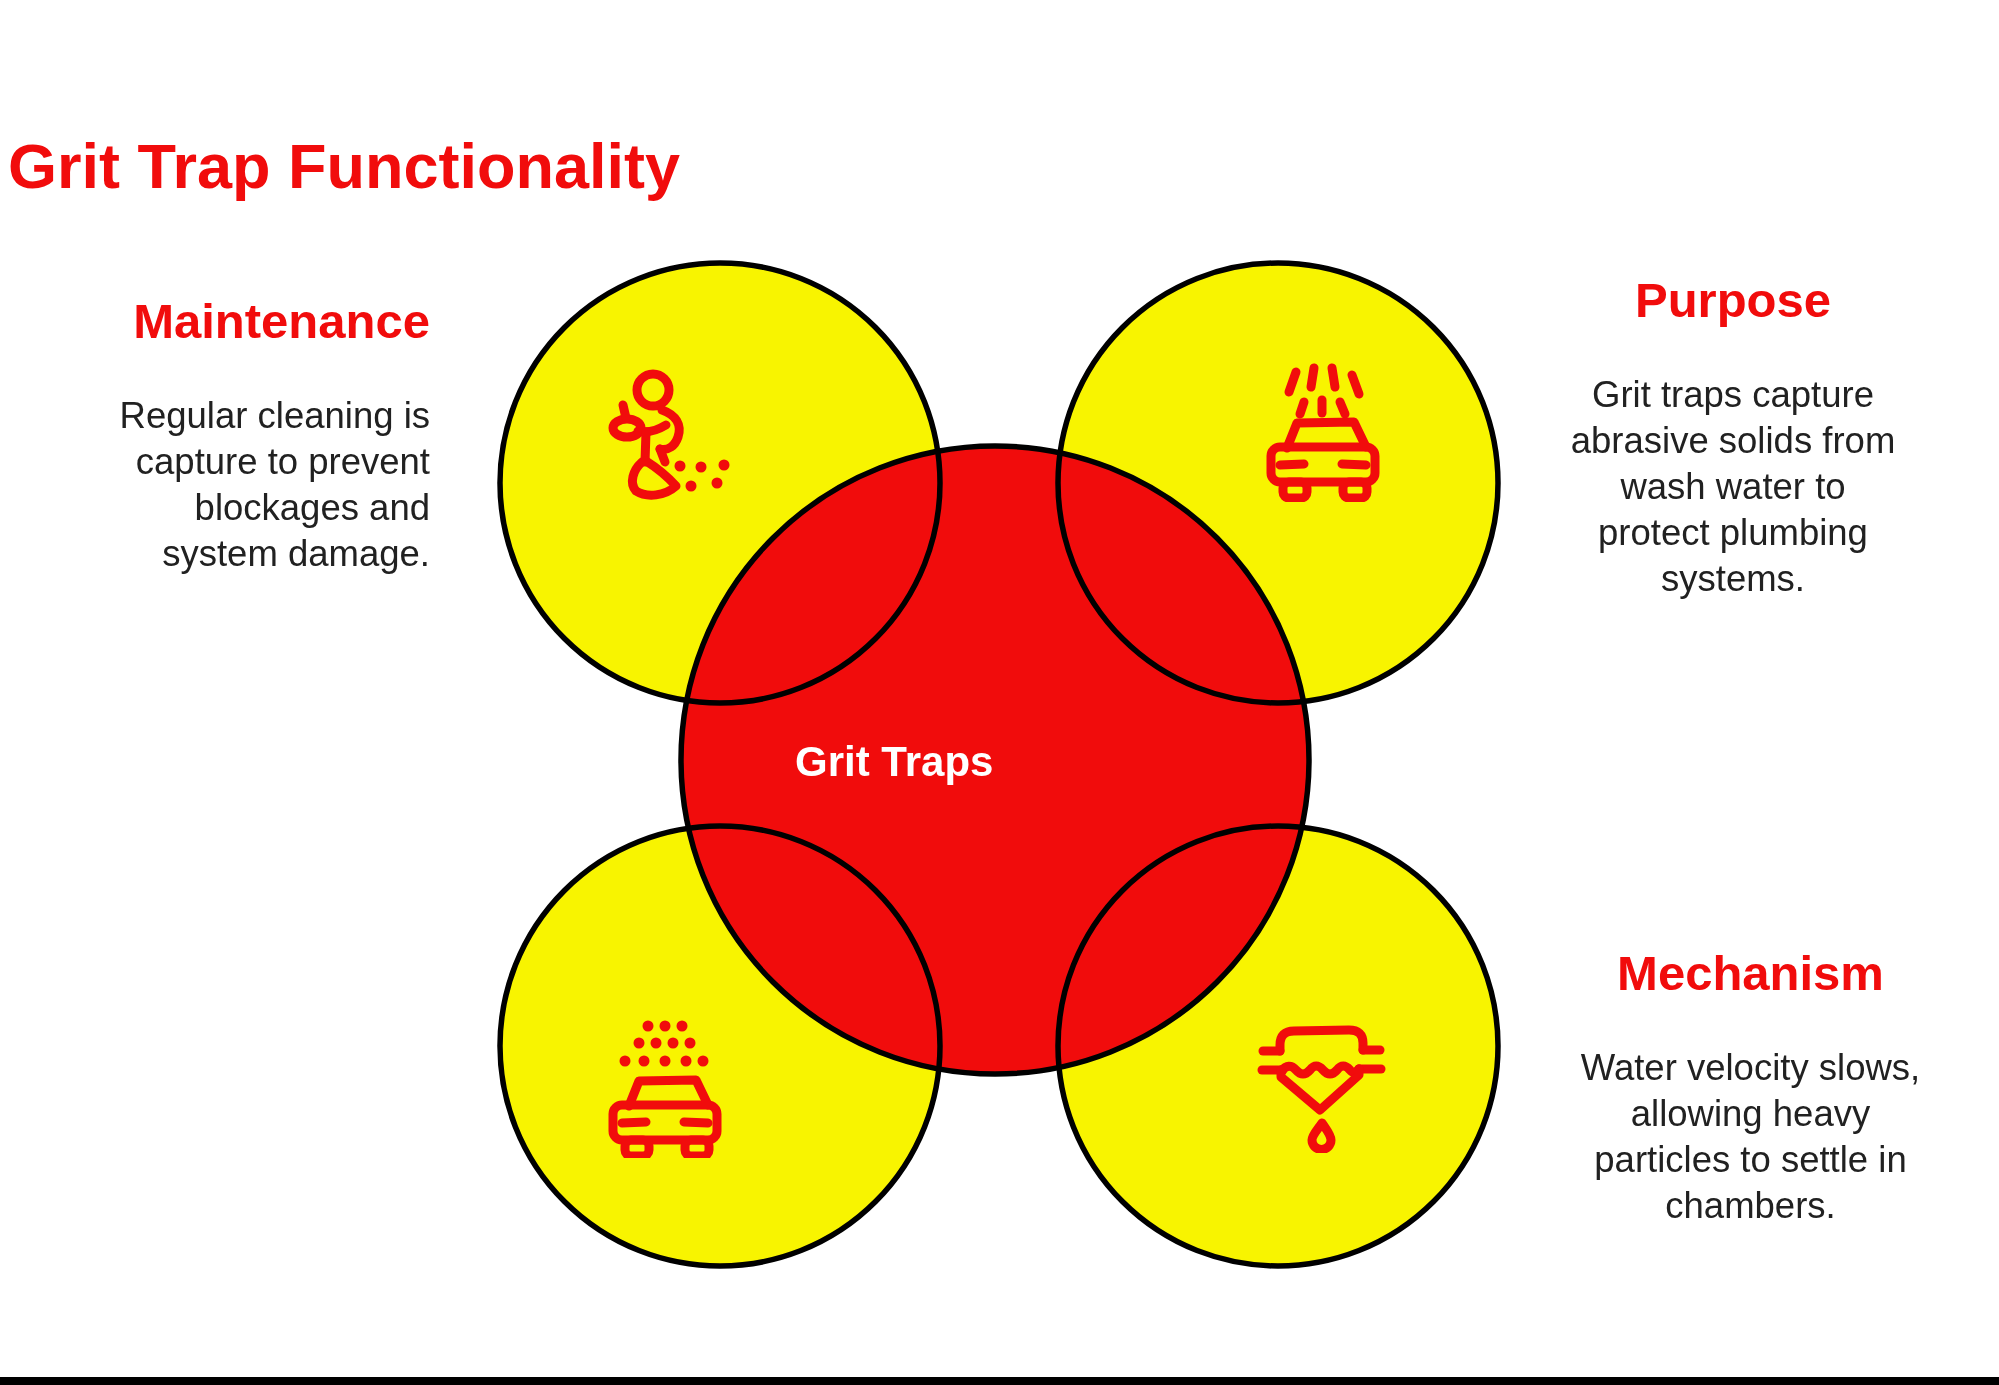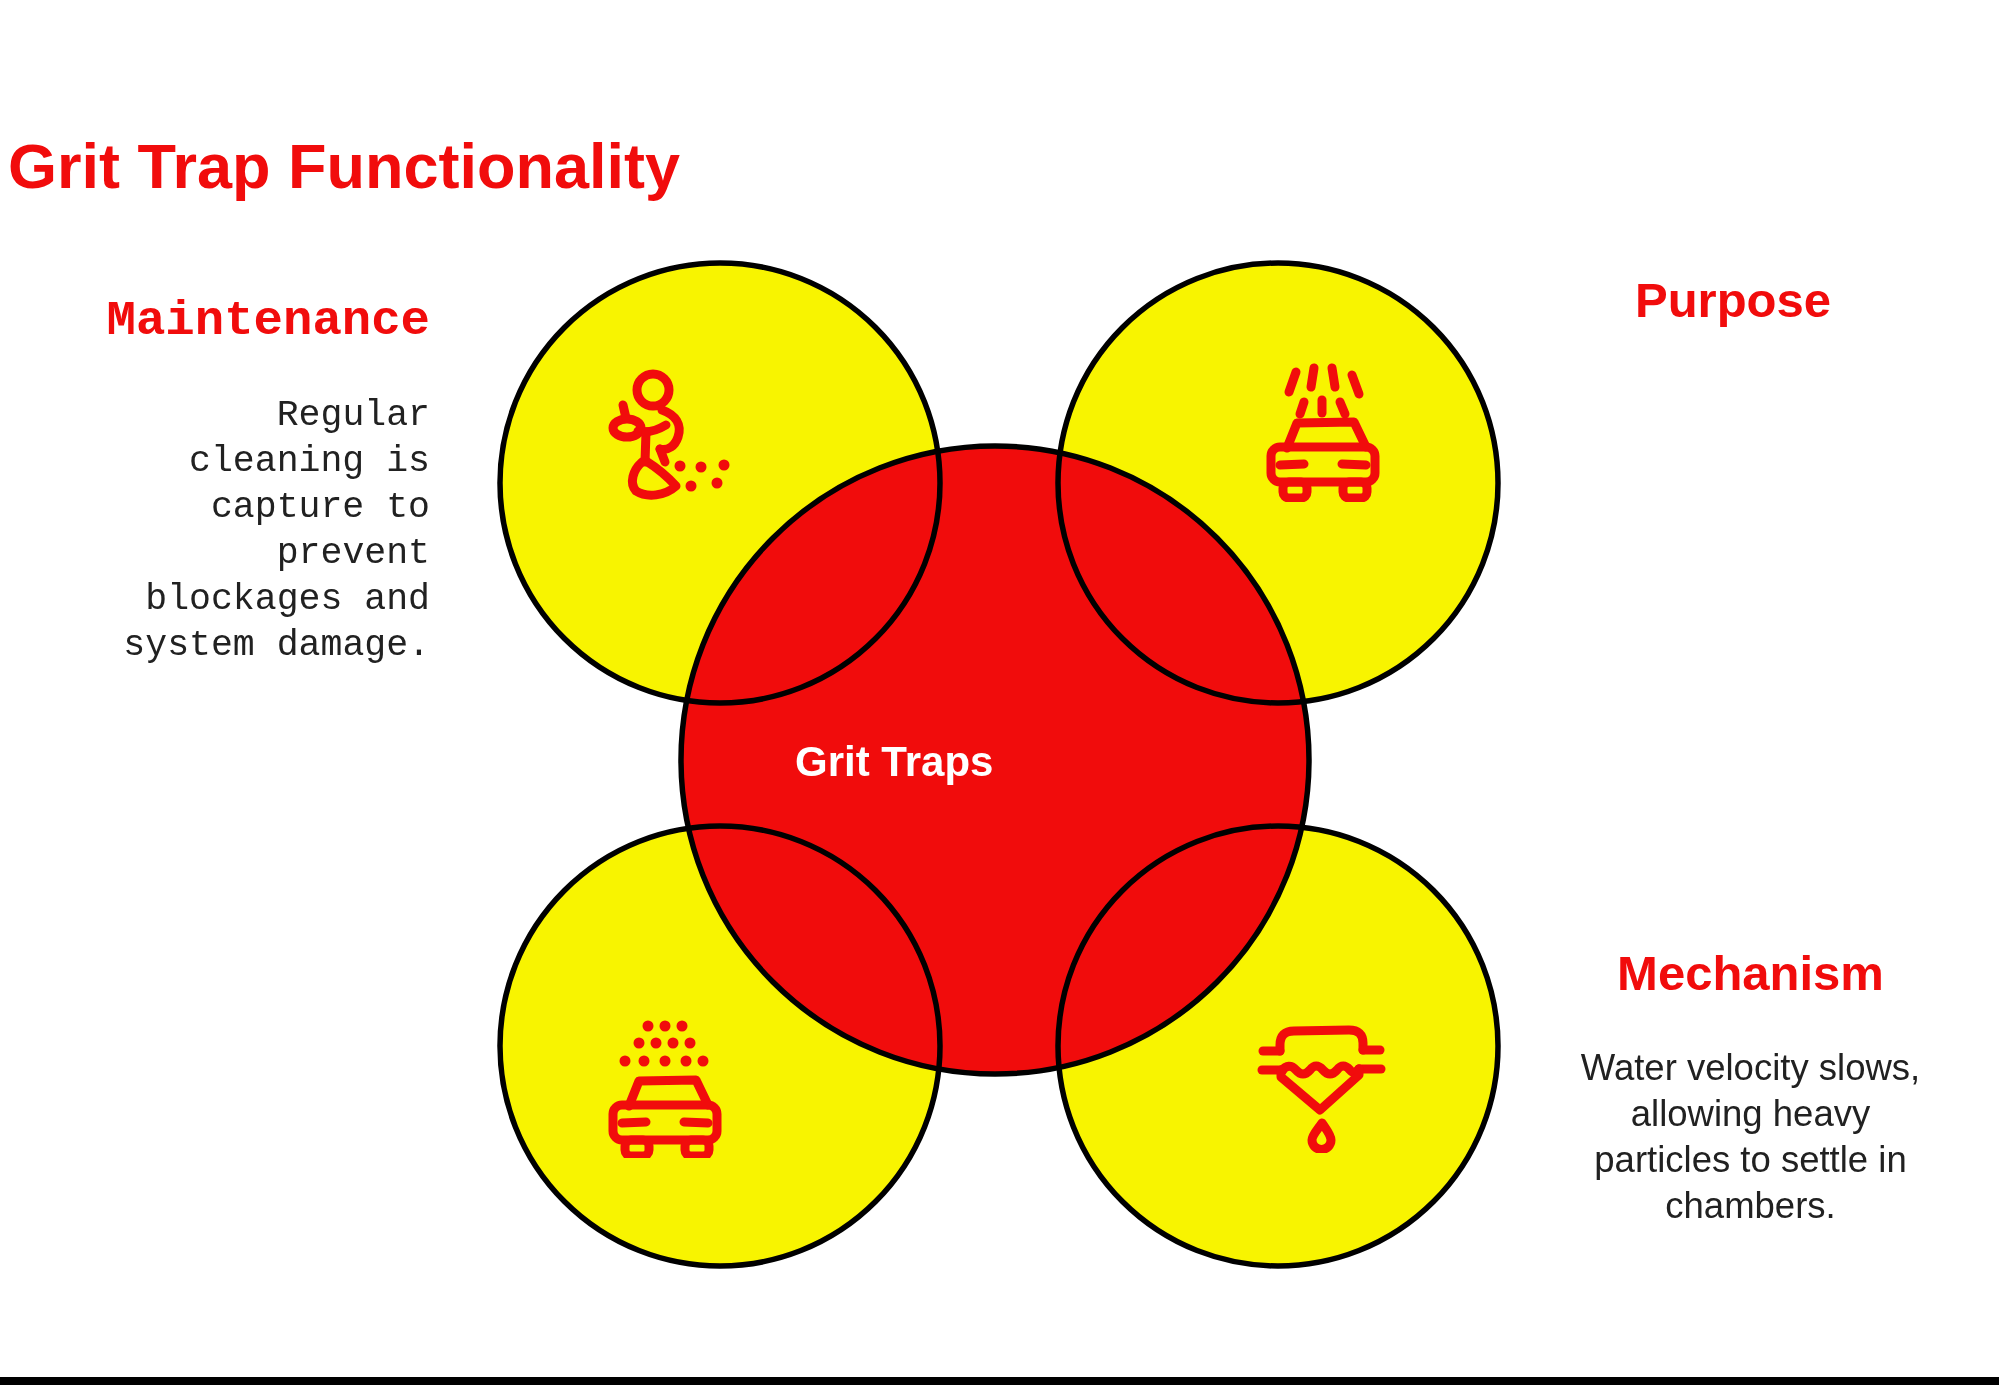--- a/index.html
+++ b/index.html
@@ -138,27 +138,28 @@
     <path d="M 27 32 L 27 26 Q 27 12 41 12 L 96 11 Q 110 11 110 24 L 110 31"></path>
     <path d="M 10 32 L 27 32"></path>
     <path d="M 110 31 L 127 31"></path>
     <path d="M 9 51 L 30 51"></path>
     <path d="M 106 50 L 128 50"></path>
     <path d="M 28 52 Q 36 43 43 51 Q 50 59 57 51 Q 63 43 70 51 Q 77 59 84 51 Q 90 43 97 51 Q 101 56 106 50"></path>
     <path d="M 28 51 L 28 58 L 67 91 L 106 56 L 106 50"></path>
     <path d="M 69 104 C 73 110 78 116 78 121 A 9.5 9.5 0 1 1 59 121 C 59 116 65 110 69 104 Z"></path>
   </svg>
 
-  <div class="section align-right" style="left:90px;top:293px;width:340px;font-family:Liberation Mono, monospace;">
+  <div class="section align-right" style="left:90px;top:293px;width:340px;">
     <h2>Maintenance</h2>
     <p>Regular cleaning is capture to prevent blockages and system damage.</p>
   </div>
 
   <div class="section align-left" style="left:1563px;top:272px;width:340px;">
     <h2>Purpose</h2>
+    <p>Grit traps capture abrasive solids from wash water to protect plumbing systems.</p>
   </div>
 
   <div class="section align-right" style="left:90px;top:925px;width:340px;">
   </div>
 
   <div class="section align-left" style="left:1563px;top:945px;width:375px;">
     <h2>Mechanism</h2>
     <p>Water velocity slows, allowing heavy particles to settle in chambers.</p>
   </div>
 

